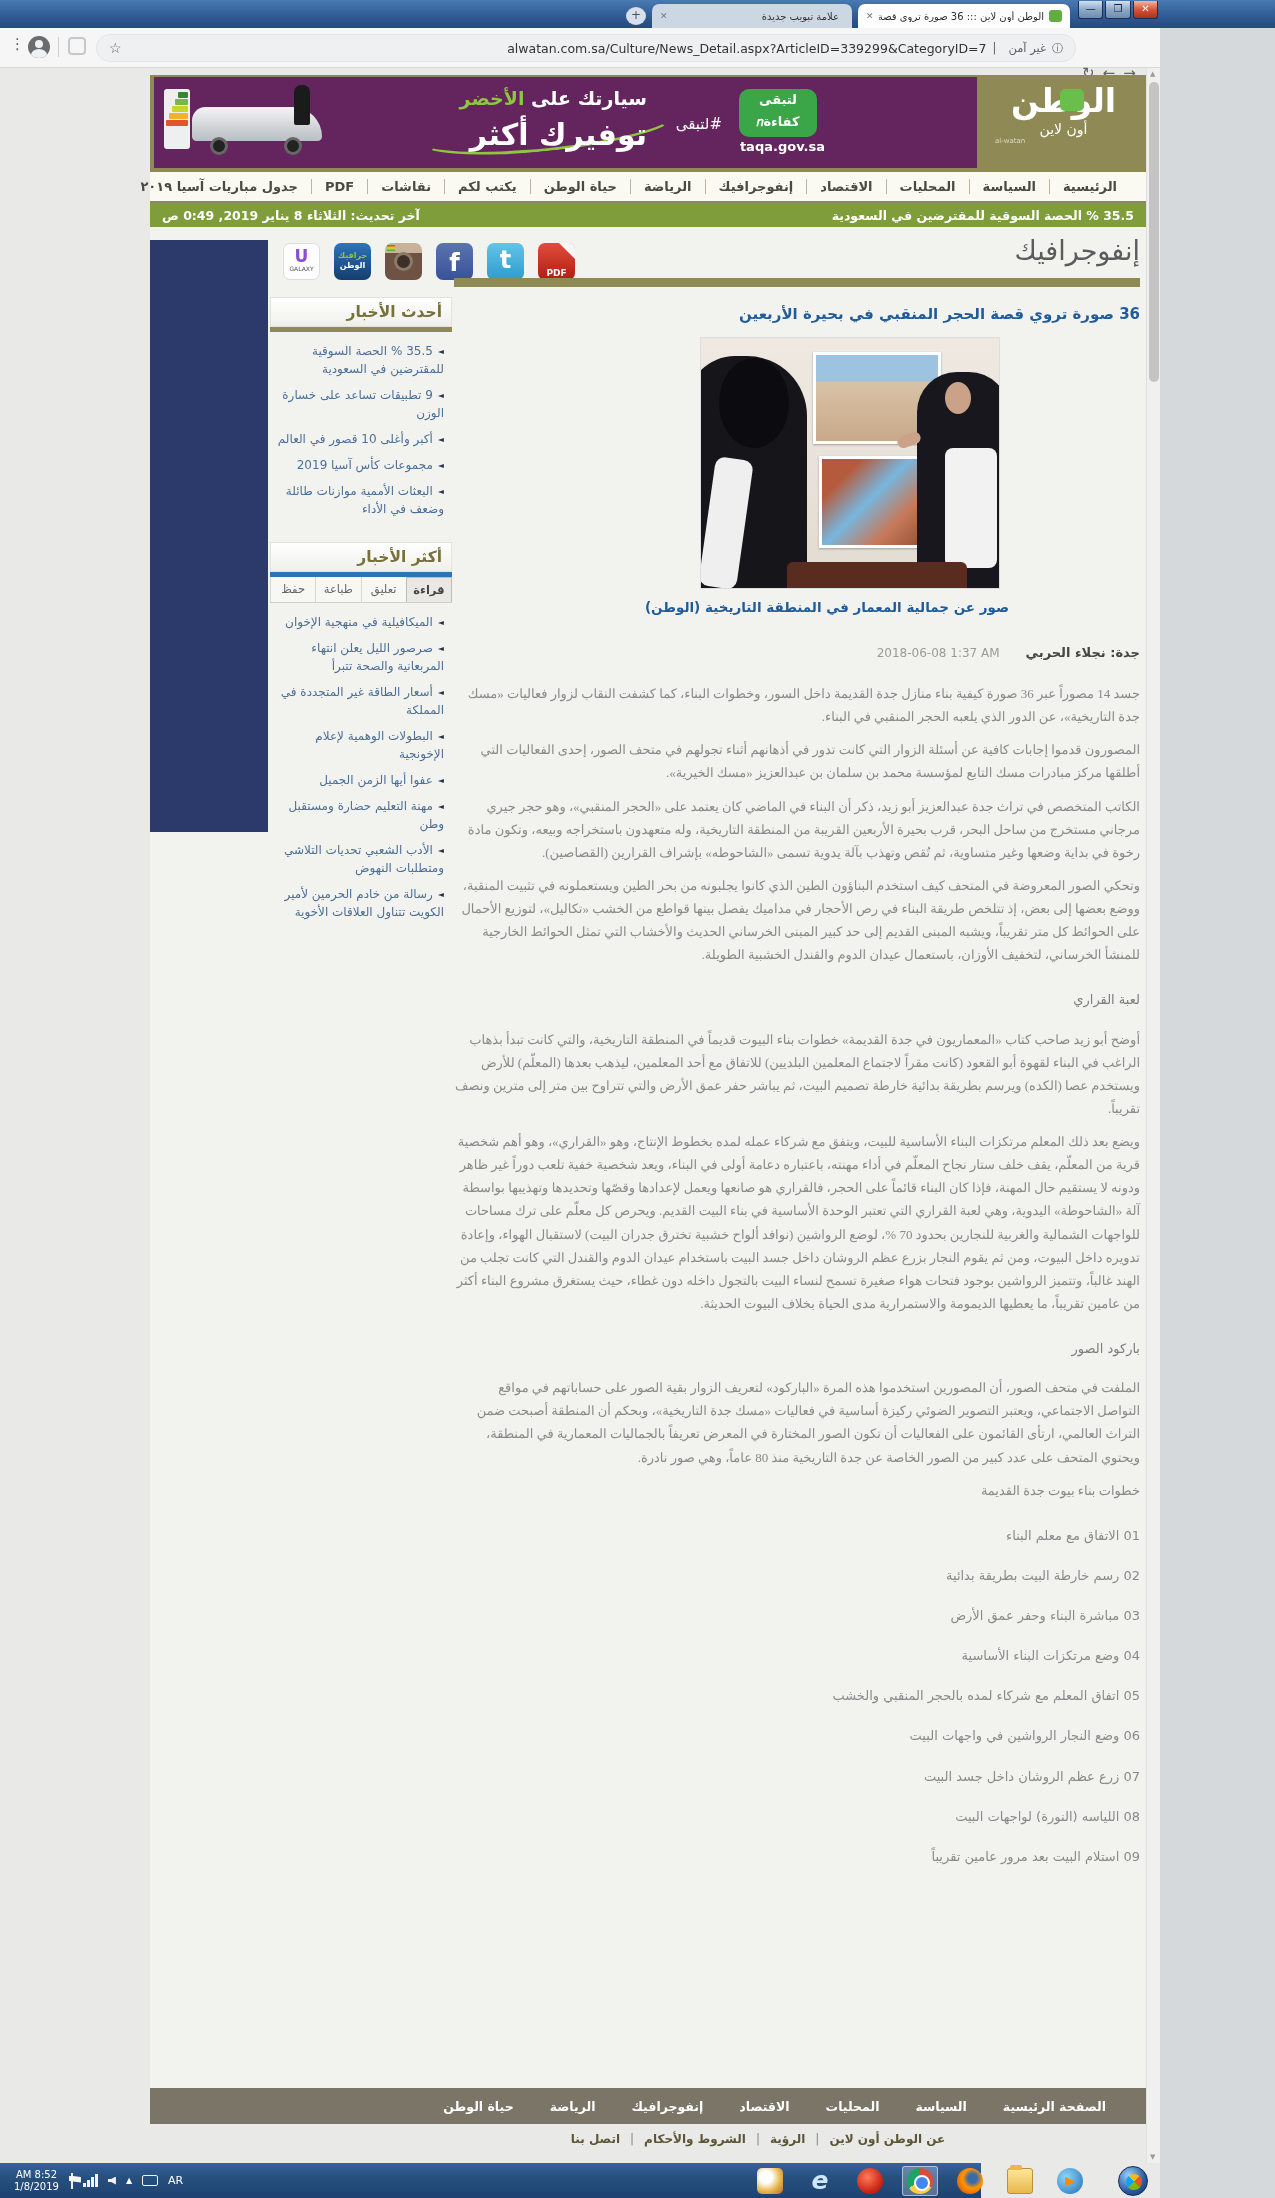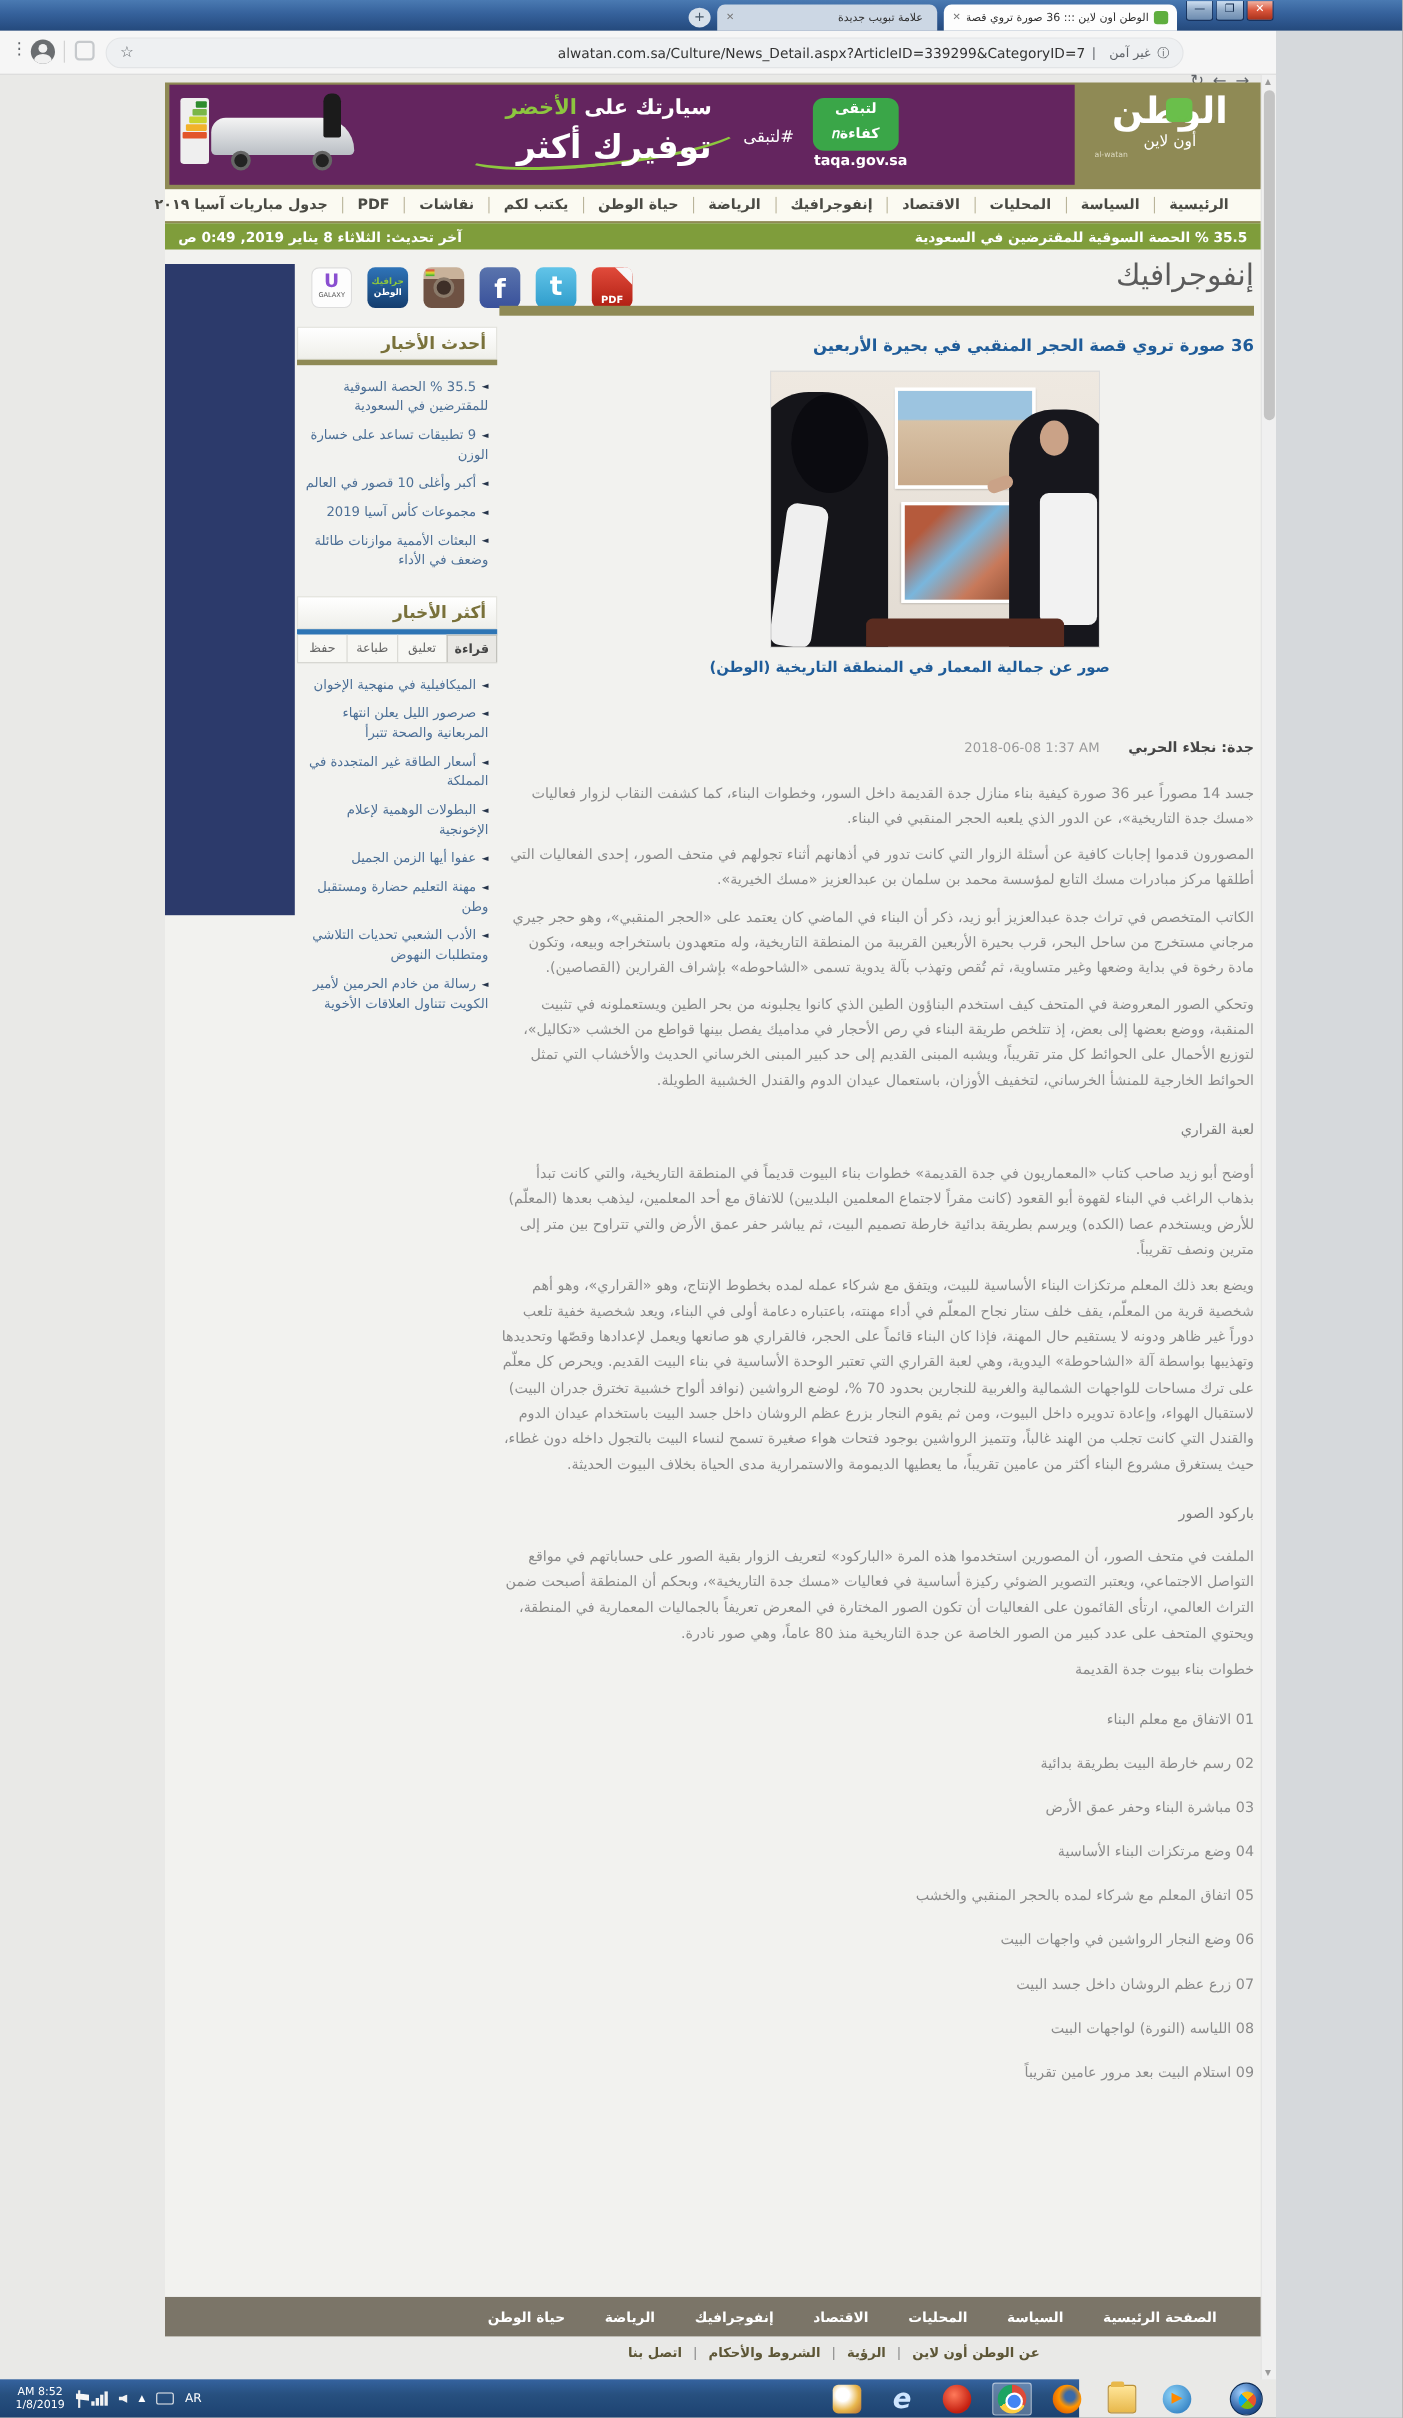--- a/index.html
+++ b/index.html
@@ -122,23 +122,23 @@
   .ph-frame1{position:absolute;left:112px;top:14px;width:128px;height:92px;background:linear-gradient(180deg,#9cc4e0 30%,#d8c2a6 32%,#c8a98a);border:3px solid #fff;box-shadow:0 1px 2px rgba(0,0,0,.3);}
   .ph-frame2{position:absolute;left:118px;top:118px;width:116px;height:92px;background:linear-gradient(135deg,#b55a3c 20%,#79b6dd 45%,#c8795a 70%,#8a4a30);border:3px solid #fff;box-shadow:0 1px 2px rgba(0,0,0,.3);}
   .ph-fig-r{position:absolute;right:-10px;top:34px;width:92px;height:220px;background:#17171d;border-radius:40px 40px 0 0;}
   .ph-face{position:absolute;right:28px;top:44px;width:26px;height:32px;background:#caa287;border-radius:50%;}
   .ph-vest-r{position:absolute;right:2px;top:110px;width:52px;height:120px;background:#f2f2f2;border-radius:8px;}
   .ph-hand{position:absolute;right:78px;top:96px;width:24px;height:12px;background:#caa287;border-radius:6px;transform:rotate(-20deg);}
   .ph-sofa{position:absolute;left:86px;bottom:0;width:180px;height:26px;background:#5a2c20;border-radius:6px 6px 0 0;}
   .caption{font-size:13.5px;font-weight:bold;color:#1f5c99;text-align:center;margin:8px 60px 0 120px;}
   .byline{display:flex;direction:rtl;align-items:baseline;gap:26px;margin-top:30px;}
   .by-name{font-size:13px;font-weight:bold;color:#454545;}
-  .by-date{font-size:12px;color:#9a9a9a;direction:ltr;margin-top:28px;}
+  .by-date{font-size:12px;color:#9a9a9a;direction:ltr;}
   .body{margin-top:22px;font-size:13px;color:#8a8a8a;line-height:1.78;text-align:right;}
-  .b-p{margin:0 0 10px 0;}
+  .b-p{margin:0 0 10px 0;font-family:Liberation Serif, serif;}
   .b-h{margin:22px 0 16px 0;color:#7d7d7d;}
   .step{margin-bottom:17px;color:#8a8a8a;}
 
   
   .footbar{height:36px;background:#7b7568;display:flex;direction:rtl;align-items:center;gap:36px;padding:0 40px;}
   .f-item{color:#fff;font-size:12.5px;font-weight:bold;white-space:nowrap;}
   .footlinks{height:30px;display:flex;direction:rtl;align-items:center;justify-content:center;gap:10px;margin-left:220px;}
   .fl-item{color:#5d5636;font-size:12px;font-weight:bold;}
   .fl-sep{color:#888;font-size:12px;}
 

